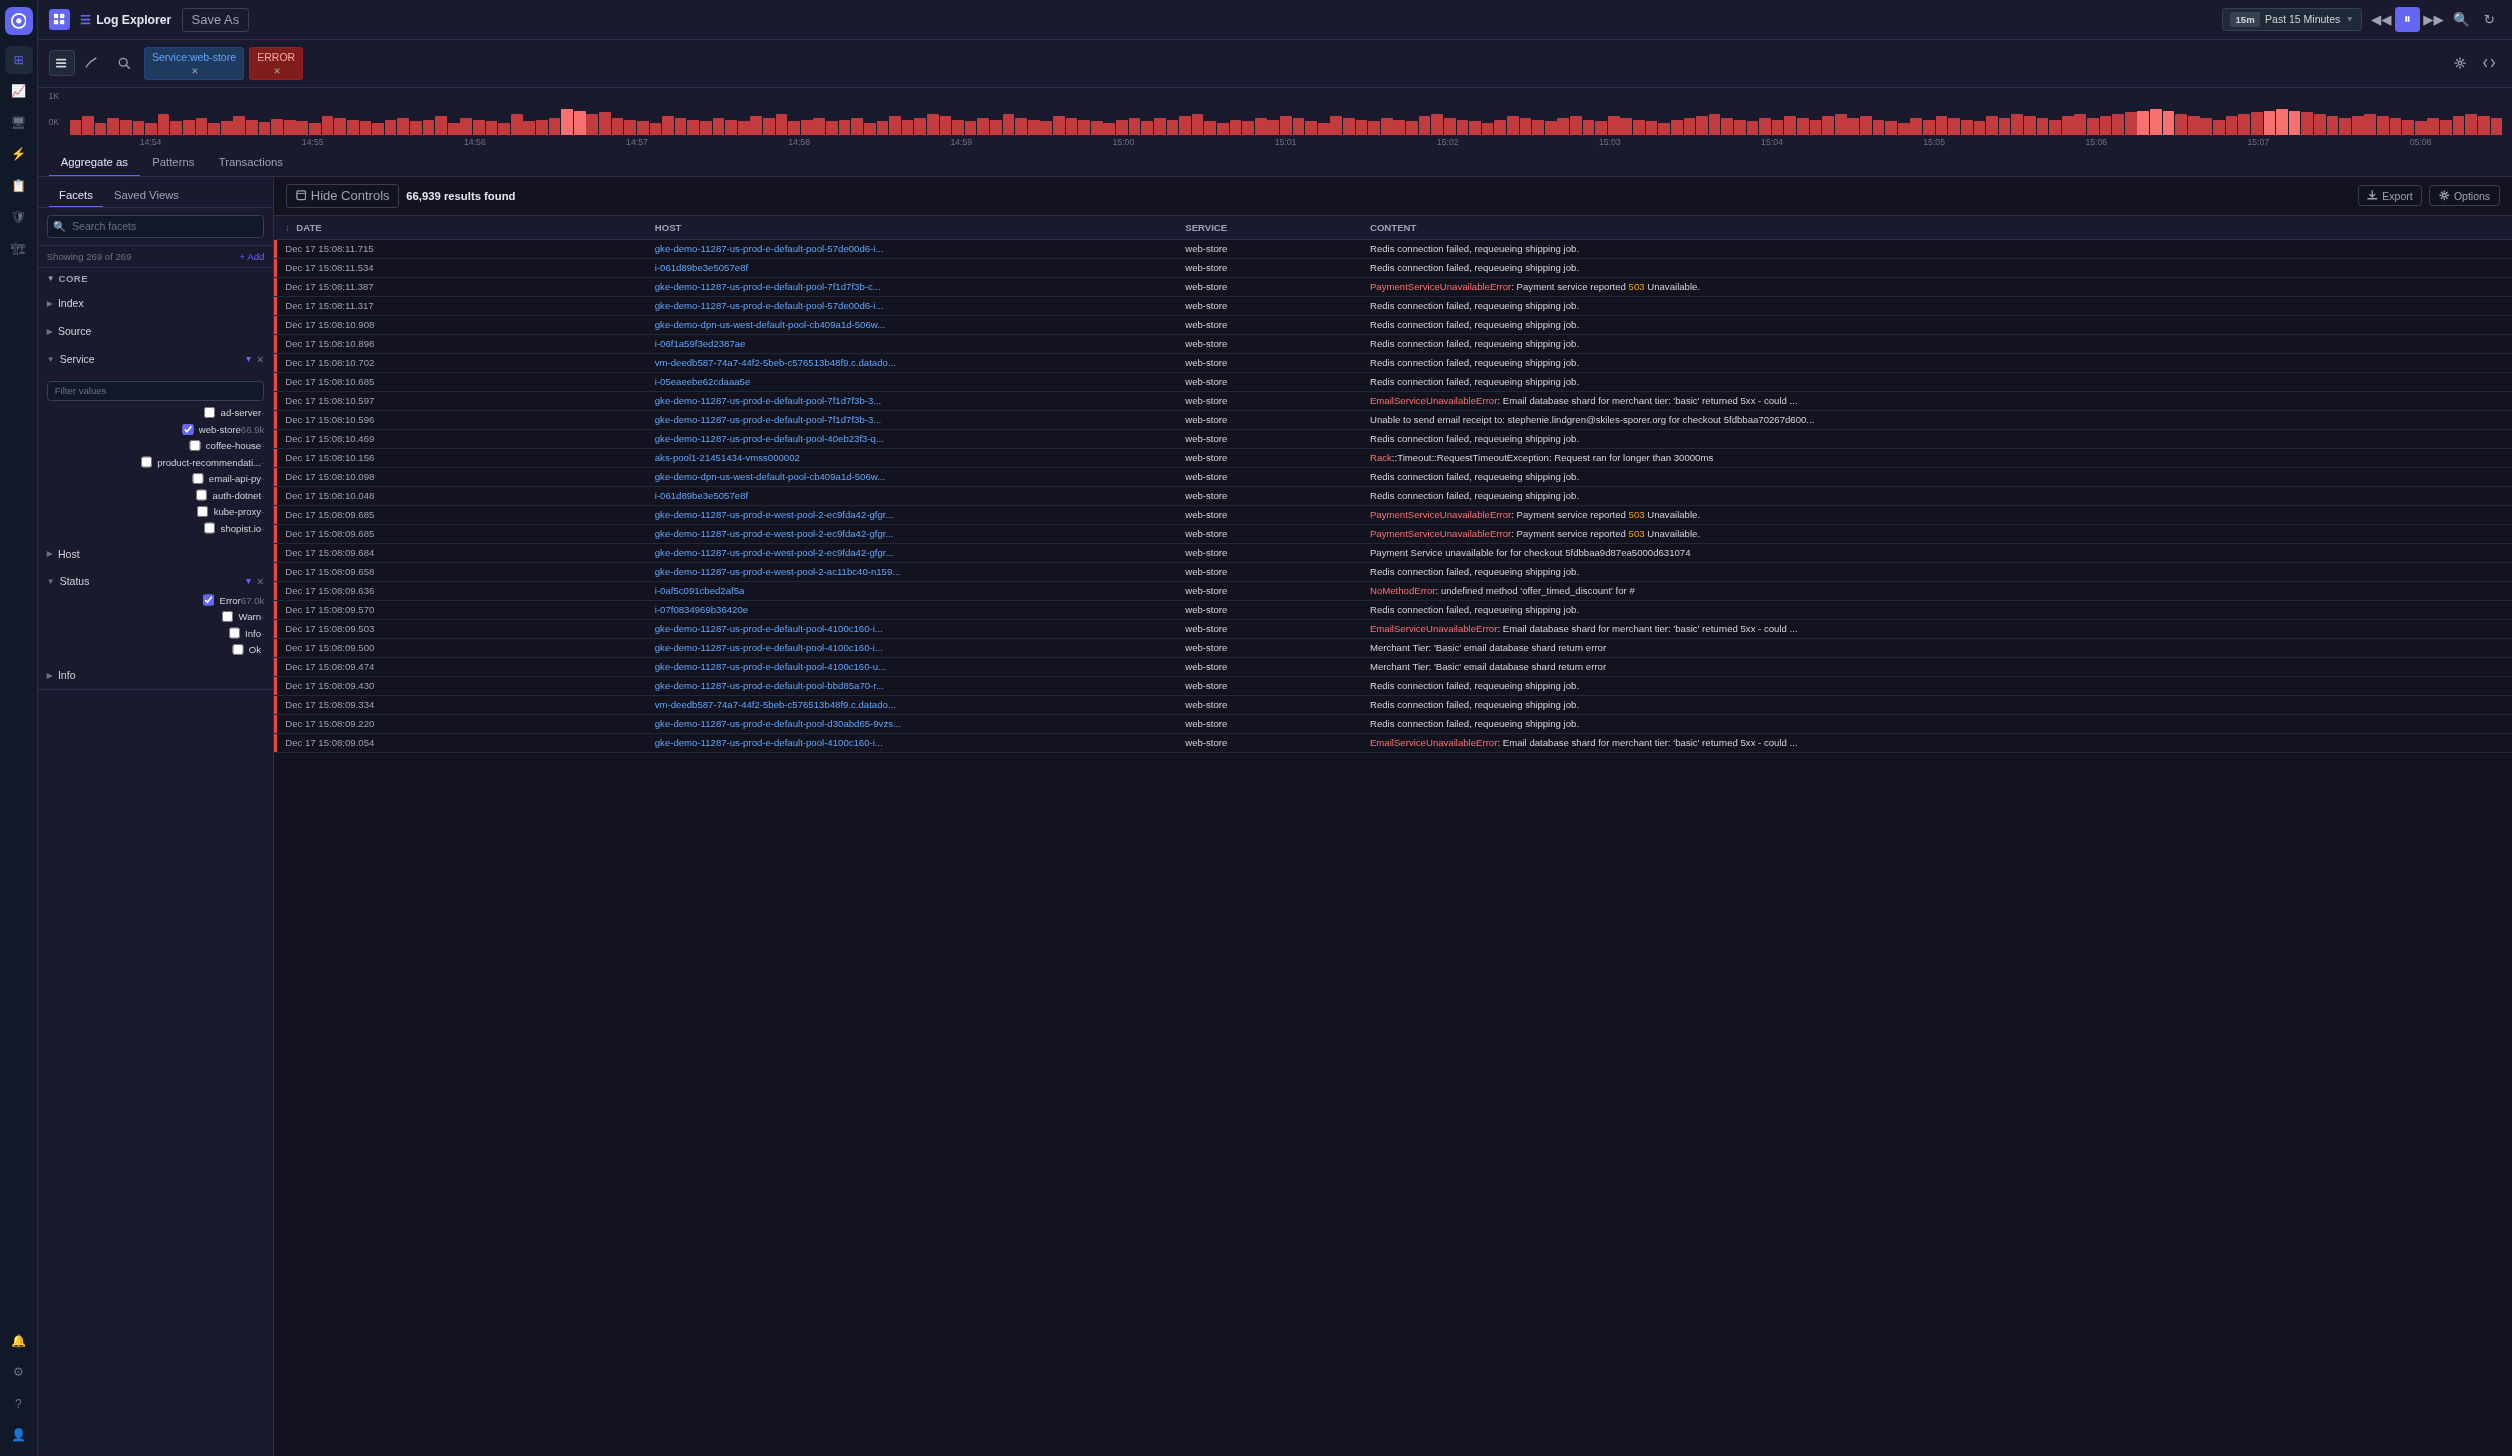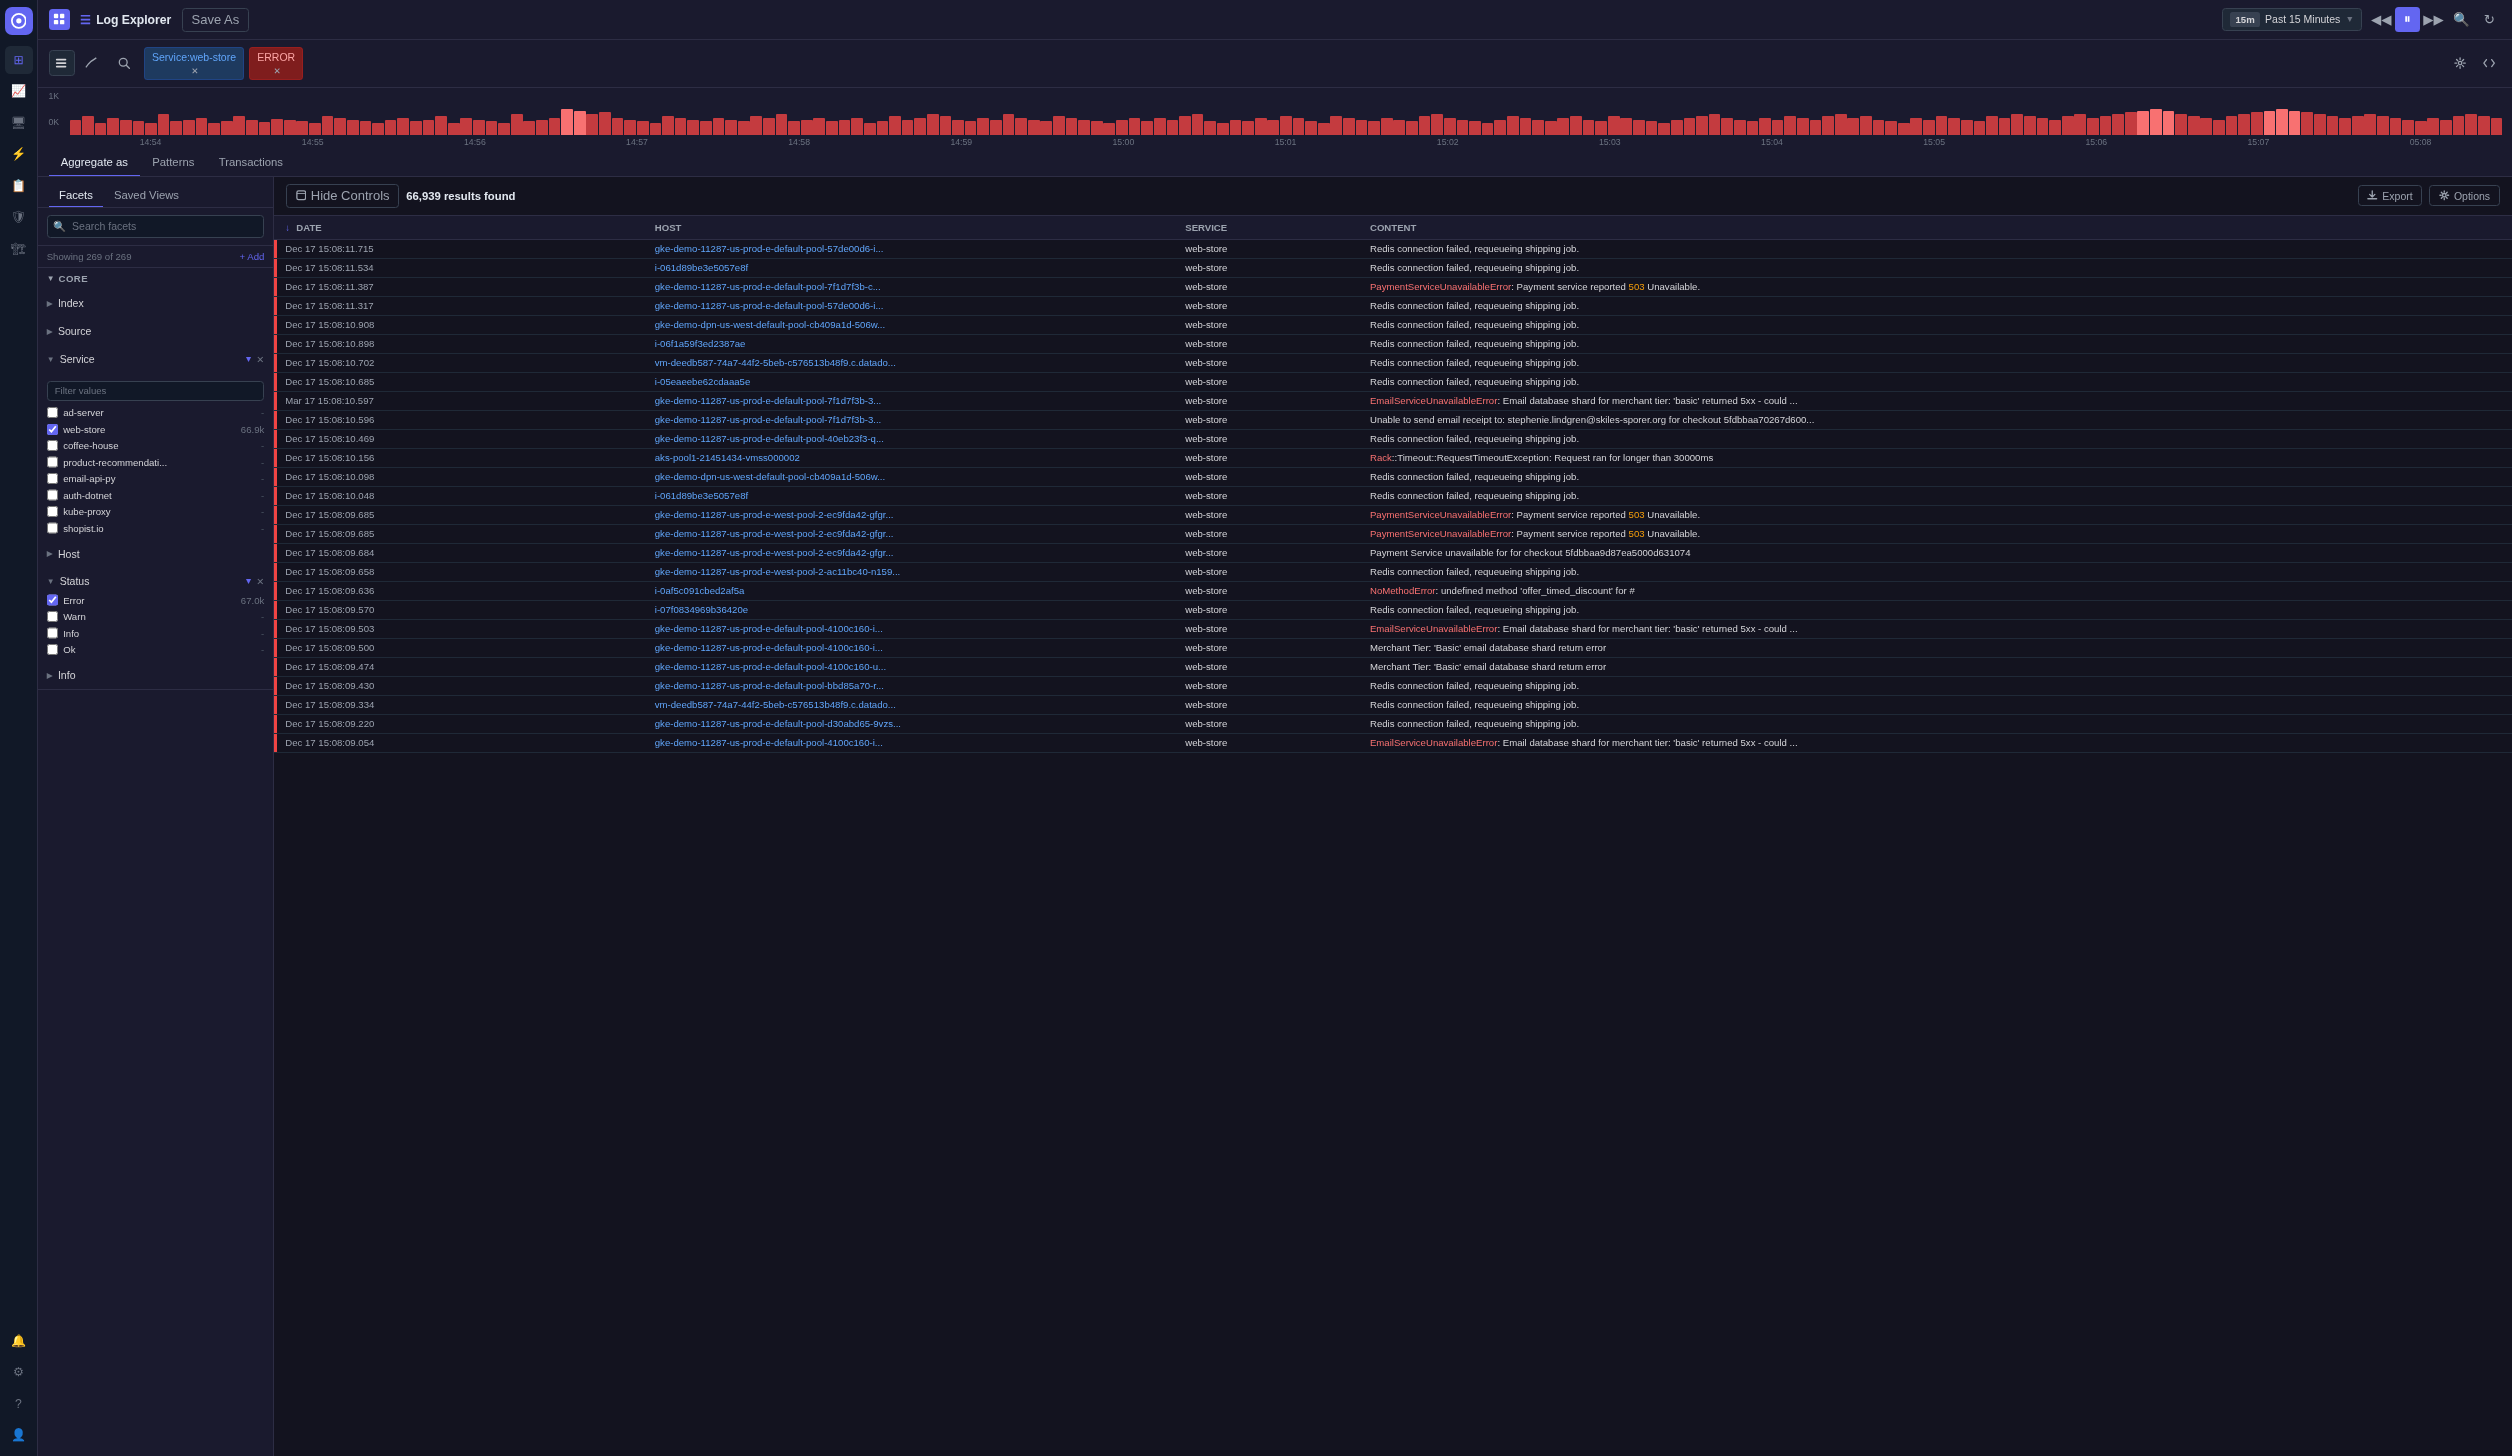--- a/index.html
+++ b/index.html
@@ -361,21 +361,21 @@
       padding: 3.5px 7px;
       color: #d4d4d8;
       font-size: 9.6px;
       outline: none;
     }
     .filter-search input::placeholder { color: #6b7280; }
 
     .filter-item {
       display: flex;
       align-items: center;
-      justify-content: space-between;
+      justify-content: flex-end;
       padding: 2.6px 8.7px;
       cursor: pointer;
     }
     .filter-item-left { display: flex; align-items: center; gap: 5.2px; }
     .filter-item input[type="checkbox"] {
       width: 11.3px; height: 11.3px;
       accent-color: #6366f1;
       cursor: pointer;
     }
     .filter-item-label { font-size: 9.6px; color: #d4d4d8; }
@@ -1082,21 +1082,21 @@
   </tr>
               <tr>
     <td class="log-row-indicator" style="width:2.6px; background:#ef4444; padding:0;"></td>
     <td class="col-date">Dec 17 15:08:10.685</td>
     <td class="col-host" style="color:#60a5fa; max-width:201px; overflow:hidden; text-overflow:ellipsis;">i-05eaeebe62cdaaa5e</td>
     <td class="col-service">web-store</td>
     <td class="col-content" style="max-width:436px; overflow:hidden; text-overflow:ellipsis;">Redis connection failed, requeueing shipping job.</td>
   </tr>
               <tr>
     <td class="log-row-indicator" style="width:2.6px; background:#ef4444; padding:0;"></td>
-    <td class="col-date">Mar 17 15:08:10.597</td>
+    <td class="col-date">Dec 17 15:08:10.597</td>
     <td class="col-host" style="color:#60a5fa; max-width:201px; overflow:hidden; text-overflow:ellipsis;">gke-demo-11287-us-prod-e-default-pool-7f1d7f3b-3...</td>
     <td class="col-service">web-store</td>
     <td class="col-content" style="max-width:436px; overflow:hidden; text-overflow:ellipsis;"><span class="content-error">EmailServiceUnavailableError</span>: Email database shard for merchant tier: 'basic' returned 5xx - could ...</td>
   </tr>
               <tr>
     <td class="log-row-indicator" style="width:2.6px; background:#ef4444; padding:0;"></td>
     <td class="col-date">Dec 17 15:08:10.596</td>
     <td class="col-host" style="color:#60a5fa; max-width:201px; overflow:hidden; text-overflow:ellipsis;">gke-demo-11287-us-prod-e-default-pool-7f1d7f3b-3...</td>
     <td class="col-service">web-store</td>
     <td class="col-content" style="max-width:436px; overflow:hidden; text-overflow:ellipsis;">Unable to send email receipt to: stephenie.lindgren@skiles-sporer.org for checkout 5fdbbaa70267d600...</td>

